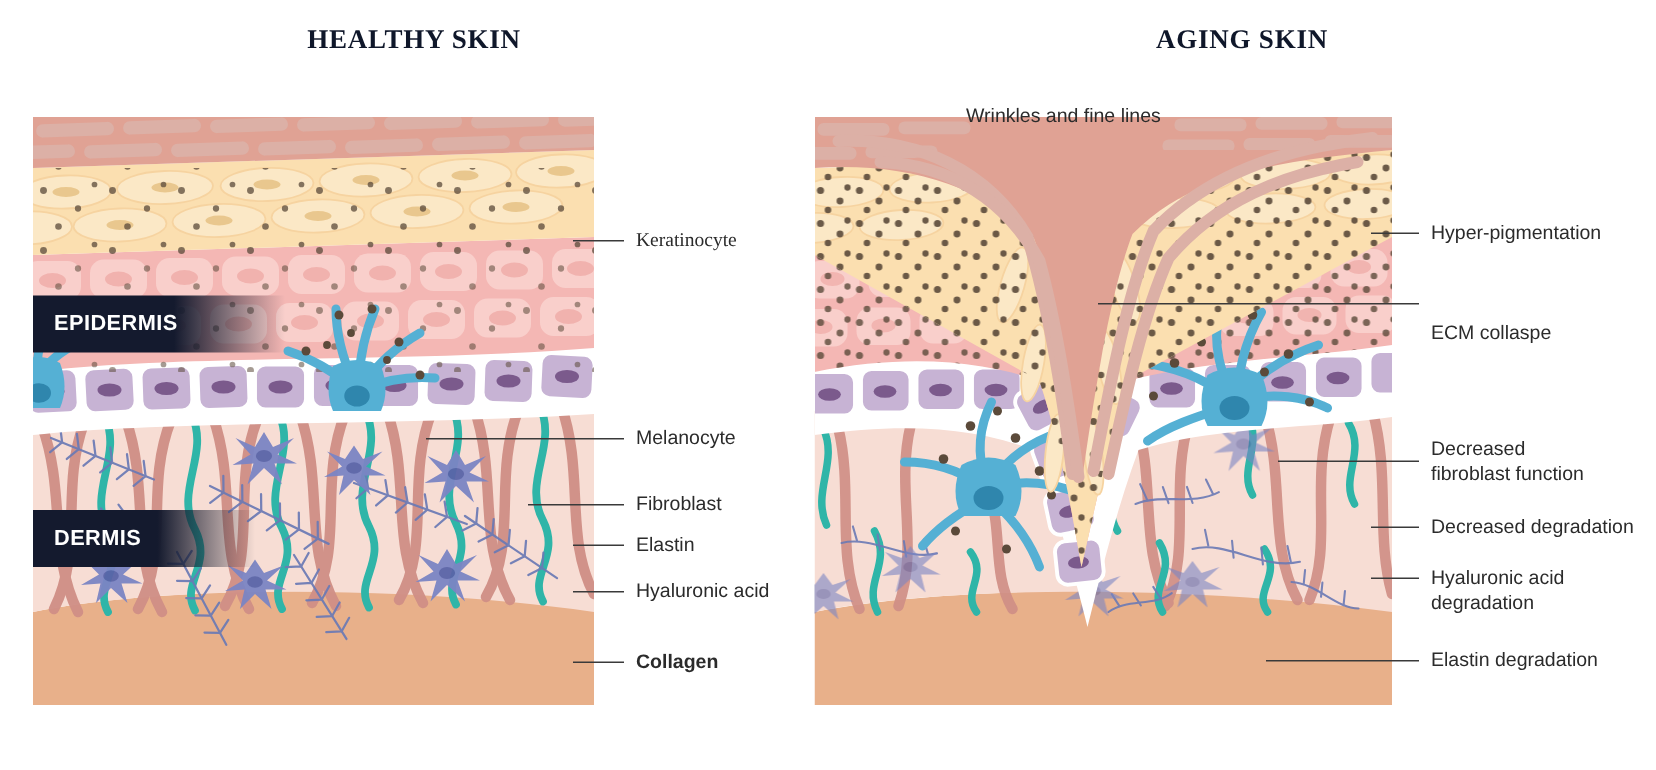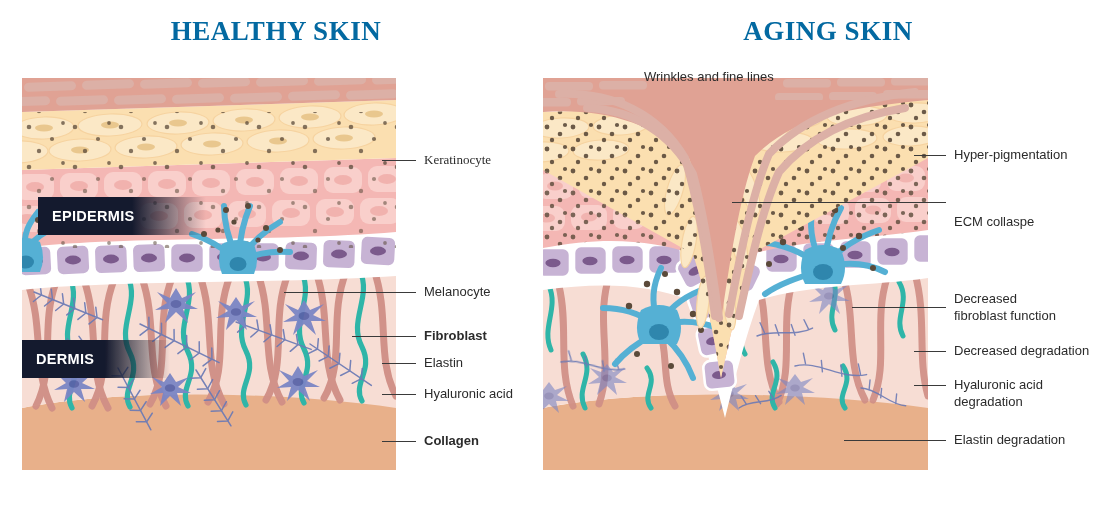--- a/index.html
+++ b/index.html
@@ -5,21 +5,21 @@
   html,body{margin:0;padding:0;background:#ffffff;}
   body{width:1104px;height:513px;position:relative;overflow:hidden;
        font-family:"Liberation Sans","DejaVu Sans",sans-serif;}
 
   .panel{position:absolute;top:0;width:552px;height:513px;}
   .panel-left{left:0;}
   .panel-right{left:552px;}
 
   .title{position:absolute;top:16px;width:100%;text-align:center;
          font-family:"Liberation Serif","DejaVu Serif",serif;
-         font-size:27px;font-weight:700;letter-spacing:.5px;color:#0369a1;}
+         font-size:18px;font-weight:700;letter-spacing:.5px;color:#0f172a;}
 
   .figure{position:absolute;}
   .figure svg{display:block;}
 
   
   .badge{position:absolute;height:auto;color:#fff;font-size:14.5px;
          font-weight:700;letter-spacing:.3px;line-height:1.12;
          padding:7px 10px 7px 14px;box-sizing:border-box;
          background:linear-gradient(90deg,#141a2e 0%,#141a2e 56%,rgba(20,26,46,0) 100%);}
 
@@ -308,33 +308,33 @@
           <rect x="92" y="17" width="52" height="9" rx="4.5" transform="rotate(-2 118 21)"></rect>
           <rect x="150" y="16" width="52" height="9" rx="4.5" transform="rotate(-2 176 20)"></rect>
           <rect x="208" y="15" width="52" height="9" rx="4.5" transform="rotate(-2 234 19)"></rect>
           <rect x="266" y="13" width="52" height="9" rx="4.5" transform="rotate(-2 292 17)"></rect>
           <rect x="324" y="12" width="52" height="9" rx="4.5" transform="rotate(-2 350 16)"></rect>
         </g>
       </g>
     </svg>
   </div>
 
-  <div class="badge" style="left:38px;top:197px;width:168px;padding-top:11px;padding-bottom:11px;">EPIDERMIS</div>
+  <div class="badge" style="left:22px;top:197px;width:168px;padding-top:11px;padding-bottom:11px;">EPIDERMIS</div>
   <div class="badge" style="left:22px;top:340px;width:148px;padding-top:11px;padding-bottom:11px;">DERMIS</div>
 
   <div class="lead" style="left:382px;top:160px;width:34px;"></div>
   <div class="lead" style="left:284px;top:292px;width:132px;"></div>
   <div class="lead" style="left:352px;top:336px;width:64px;"></div>
   <div class="lead" style="left:382px;top:363px;width:34px;"></div>
   <div class="lead" style="left:382px;top:394px;width:34px;"></div>
   <div class="lead" style="left:382px;top:441px;width:34px;"></div>
 
   <div class="lbl" style="left:424px;top:152px;font-family:Liberation Serif, serif;">Keratinocyte</div>
   <div class="lbl" style="left:424px;top:284px;">Melanocyte</div>
-  <div class="lbl" style="left:424px;top:328px;font-weight:bold;">Fibroblast</div>
+  <div class="lbl" style="left:424px;top:328px;">Fibroblast</div>
   <div class="lbl" style="left:424px;top:355px;">Elastin</div>
   <div class="lbl" style="left:424px;top:386px;">Hyaluronic acid</div>
   <div class="lbl" style="left:424px;top:433px;font-weight:bold;">Collagen</div>
 </div>
 
 <div class="panel panel-right">
 
   <div class="title">AGING SKIN</div>
 
   <div class="figure" style="left:-9px;top:78px;width:385px;height:392px;">

